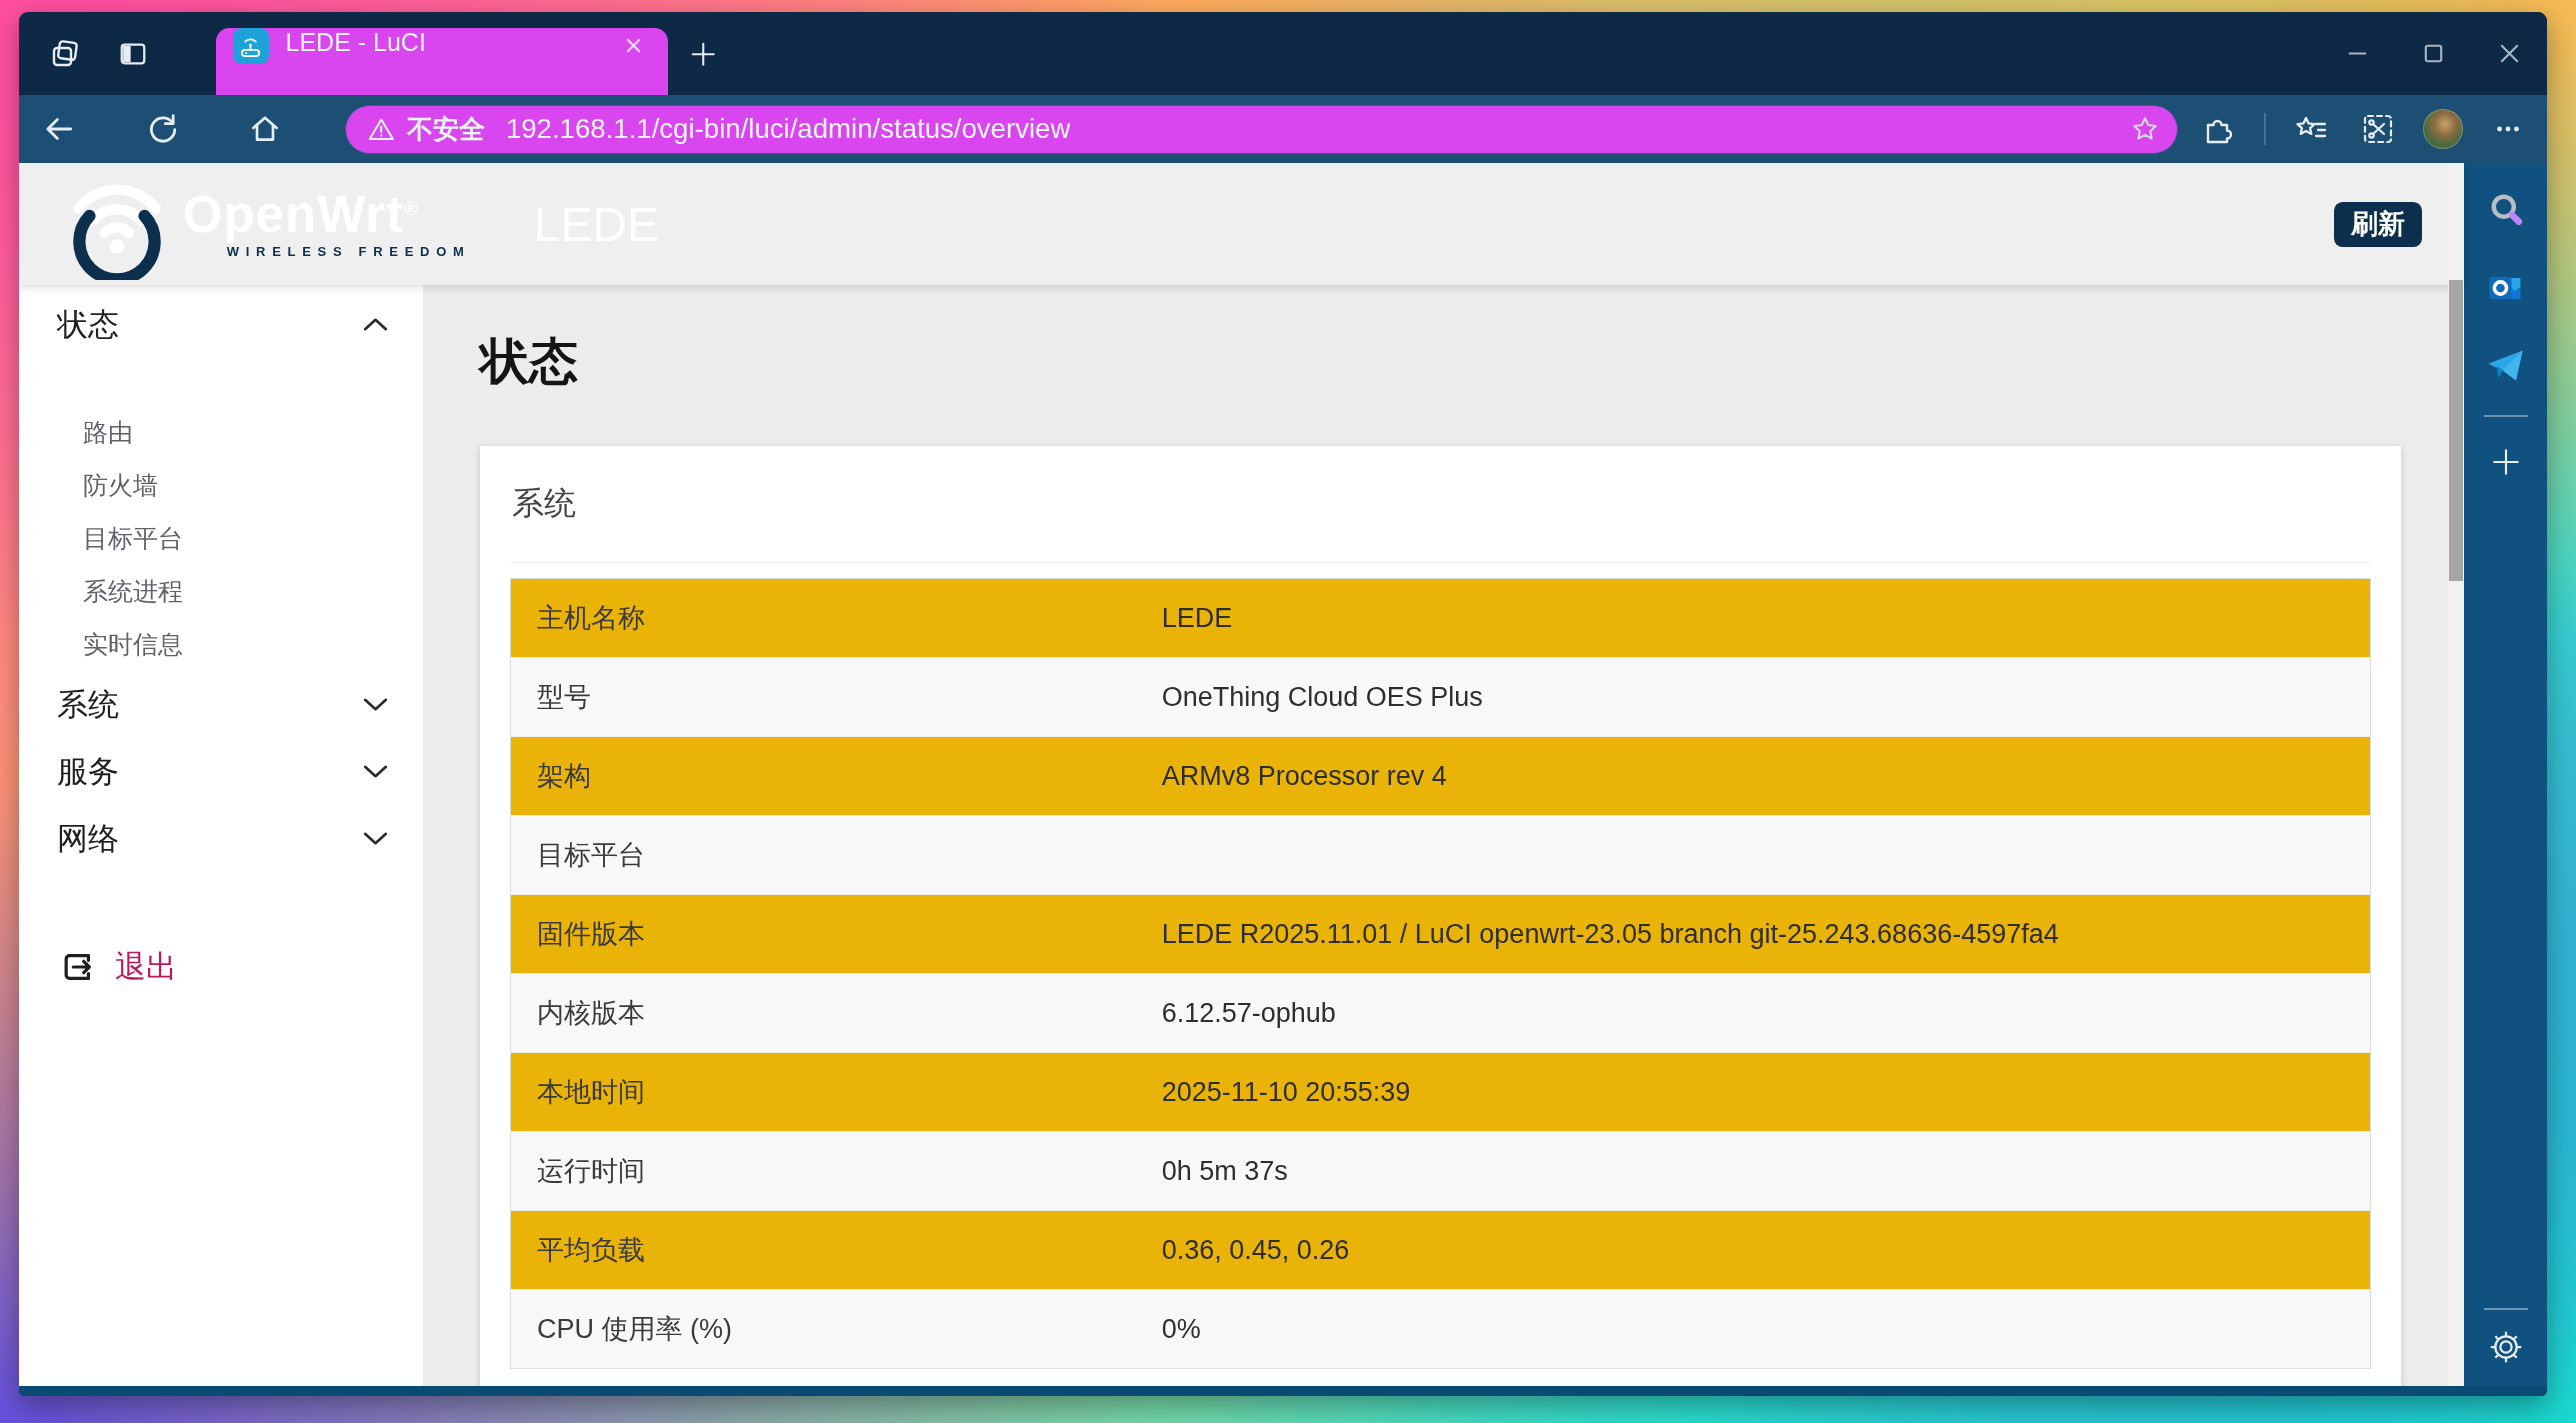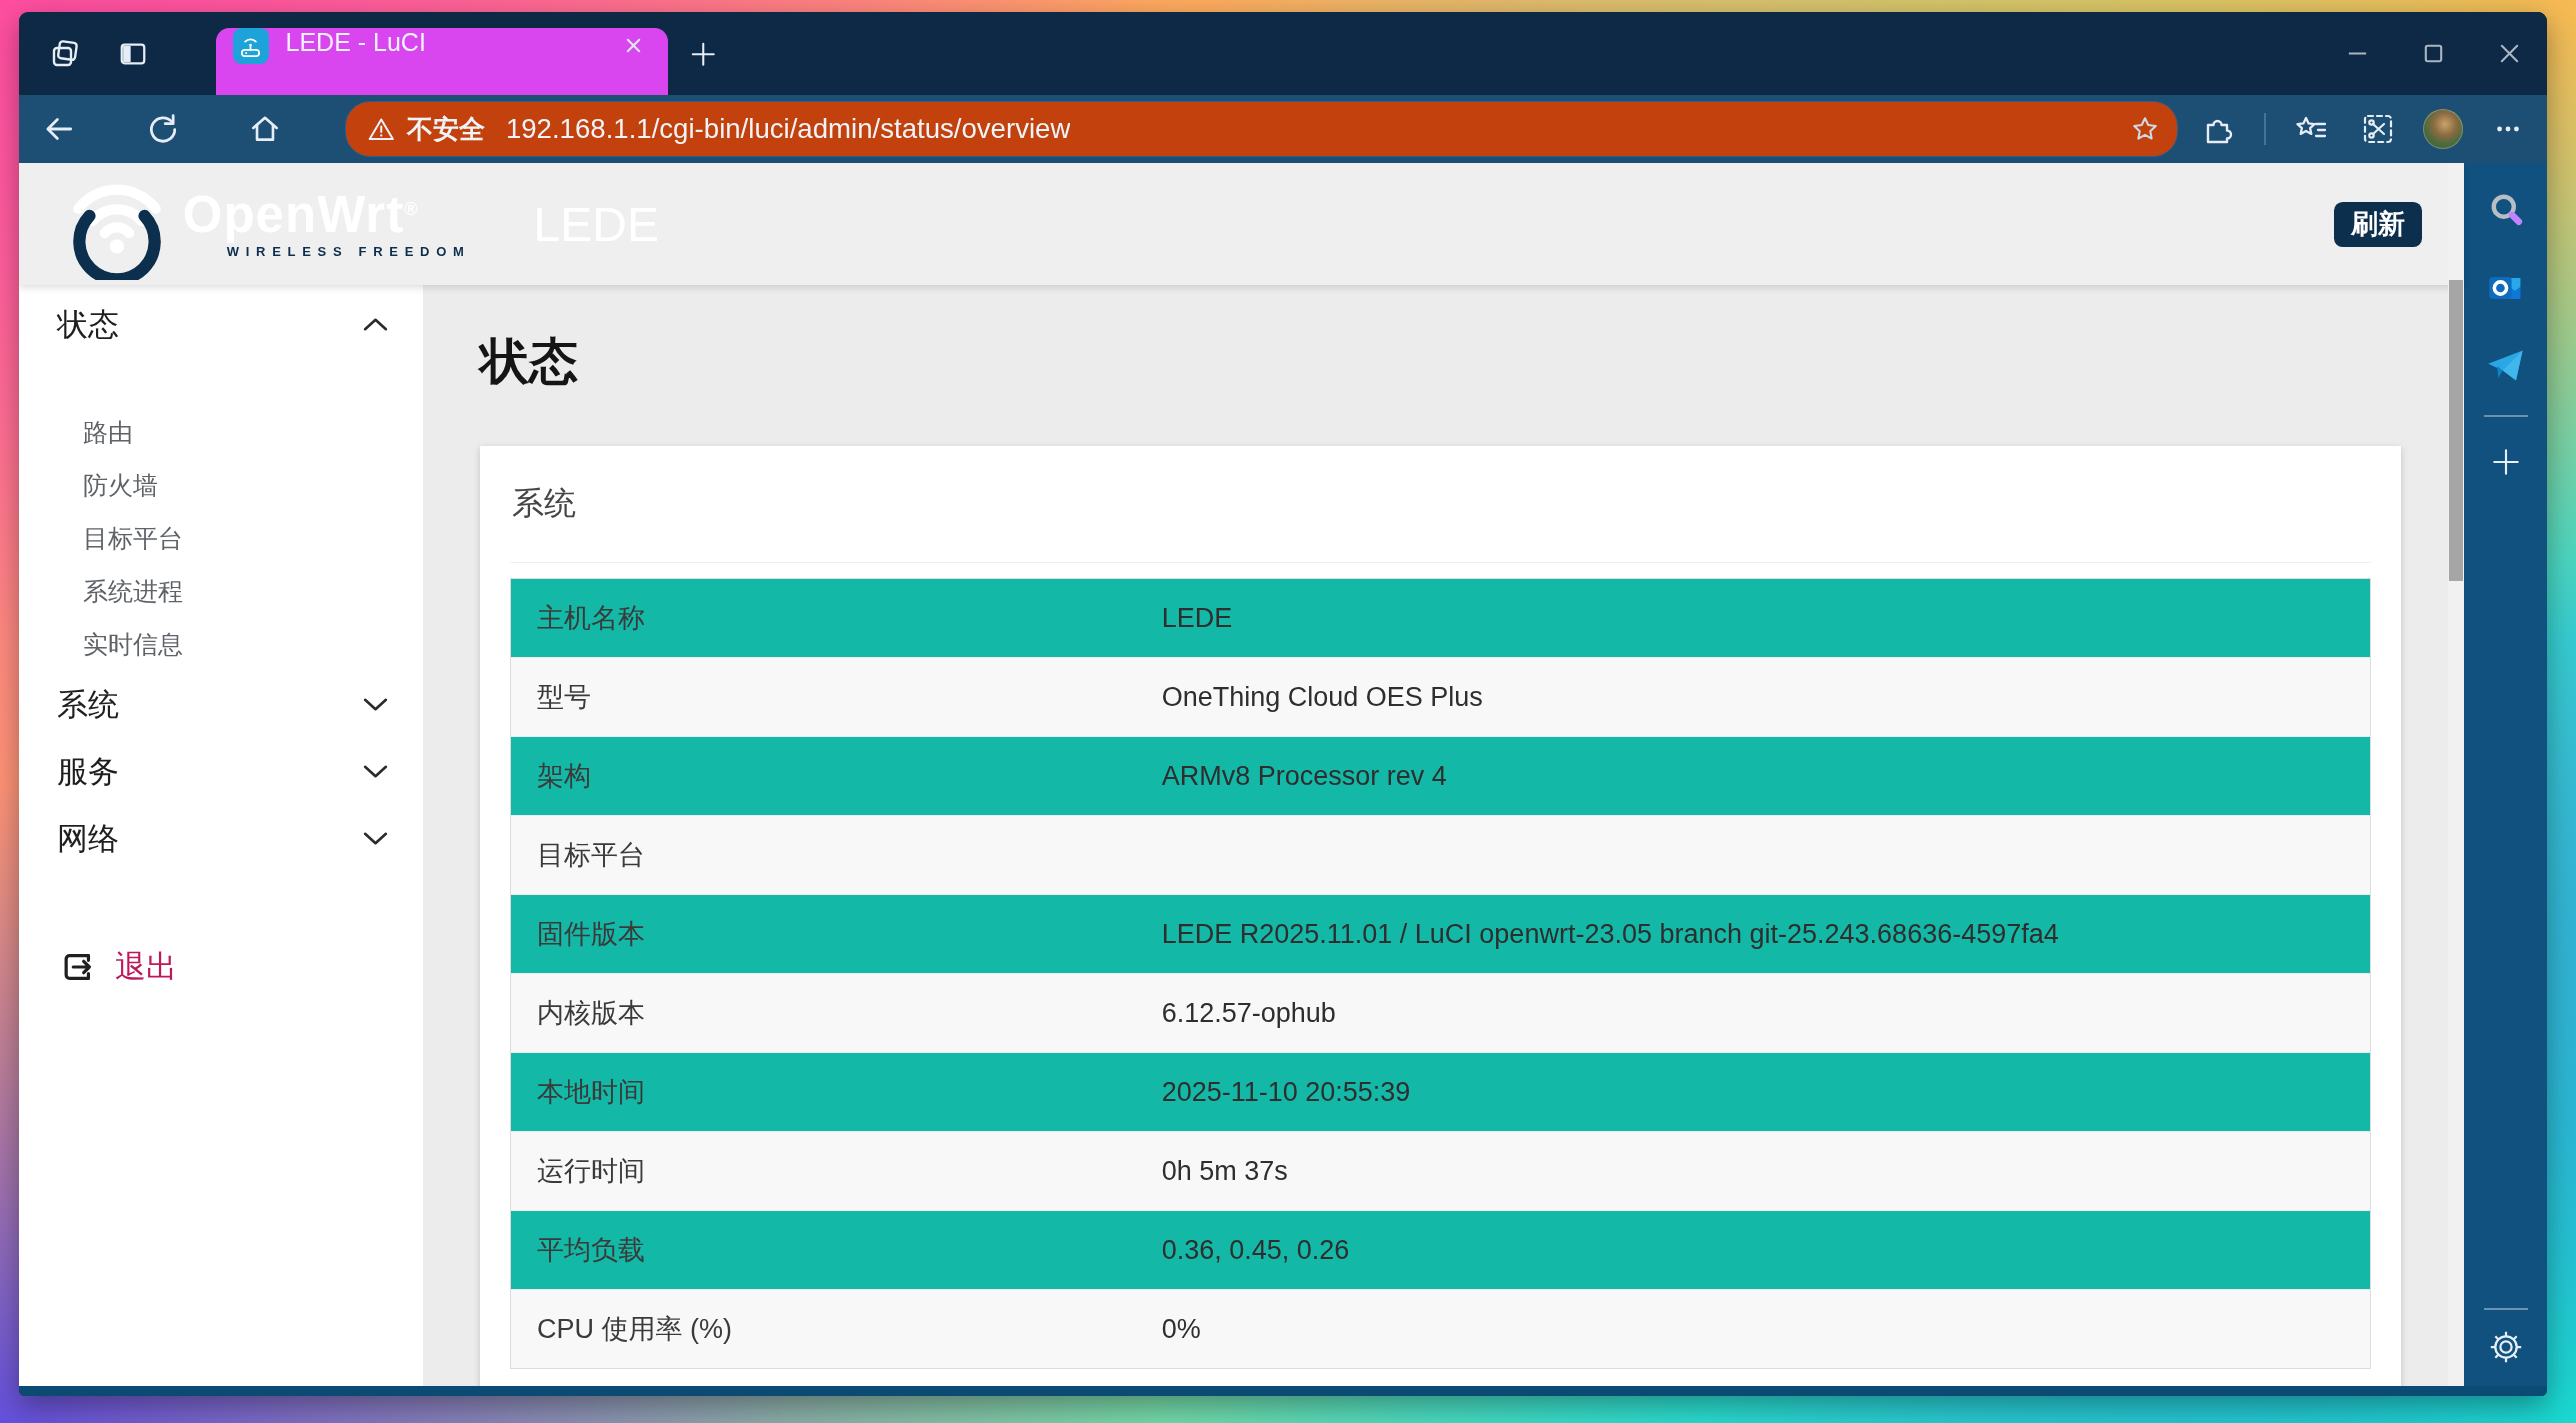--- a/index.html
+++ b/index.html
@@ -25,21 +25,21 @@
   .tab-title{flex:1;margin-left:17px;font-size:25px;color:#eef4fa;white-space:nowrap;overflow:hidden;}
   .tab-close{width:34px;height:34px;display:flex;align-items:center;justify-content:center;cursor:pointer;}
   .newtab{width:42px;height:42px;margin-left:15px;display:flex;align-items:center;justify-content:center;cursor:pointer;}
   .win-controls{margin-left:auto;display:flex;height:100%;}
   .win-btn{width:76px;height:100%;display:flex;align-items:center;justify-content:center;cursor:pointer;}
 
   
   .toolbar{height:68px;background:#1d4e74;display:flex;align-items:center;flex:none;padding:0 17px;}
   .nav-btn{width:46px;height:46px;margin-right:57px;display:flex;align-items:center;justify-content:center;cursor:pointer;flex:none;}
   .nav-btn:last-of-type{margin-right:0;}
-  .pill{flex:1;height:56px;border-radius:25px;background:#c2410c;border:1.9px solid #2f5f88;
+  .pill{flex:1;height:49px;border-radius:25px;background:#d946ef;border:1.9px solid #2f5f88;
     display:flex;align-items:center;padding:0 17px 0 21px;margin:0 19px 0 0;box-sizing:border-box;min-width:0;cursor:text;}
   .sec-label{font-size:26px;font-weight:bold;color:#eef3f8;margin:0 21px 0 11.4px;white-space:nowrap;}
   .url{font-size:27.6px;color:#f0f4f8;white-space:nowrap;overflow:hidden;}
   .pill-spacer{flex:1;}
   .tool-right{display:flex;align-items:center;flex:none;}
   .tr-btn{width:44px;height:44px;margin-left:23px;display:flex;align-items:center;justify-content:center;cursor:pointer;}
   .tb-divider{width:1.9px;height:32px;background:#45719a;margin-left:23px;}
   .avatar{width:40px;height:40px;border-radius:50%;margin-left:23px;cursor:pointer;
     background:radial-gradient(circle at 55% 38%, #c9a36a 0%, #8a6b42 34%, #4d6b3c 60%, #2f5a46 100%);
     box-shadow:inset 0 0 0 1px rgba(255,255,255,.25);}
@@ -71,21 +71,21 @@
   .logout-row{margin-top:68px;height:53px;display:flex;align-items:center;padding-left:41px;cursor:pointer;}
   .logout-label{font-size:31px;color:#be185d;margin-left:19px;}
 
   .luci-content{flex:1;padding:0 63px 0 57px;min-width:0;overflow:hidden;}
   .page-title{margin:44px 0 0;font-size:49px;font-weight:600;color:#151515;}
   .card{margin-top:51px;background:#ffffff;box-shadow:0 1.9px 6.7px rgba(0,0,0,.18);
     padding:30px 30px 27px;box-sizing:border-box;}
   .section-title{font-size:32px;font-weight:400;color:#454545;margin:5.7px 0 0 1.9px;}
   .card-hr{border:none;border-top:1.9px solid #f0f0f0;margin:36px 0 0;}
   .sys-table{margin-top:15px;border:1px solid #dcdcdc;}
-  .trow{display:flex;align-items:center;min-height:78px;border-top:1.9px solid #ececec;background:#14b8a6;}
+  .trow{display:flex;align-items:center;min-height:78px;border-top:1.9px solid #ececec;background:#eab308;}
   .trow:first-child{border-top:none;}
   .trow:nth-child(even){background:#f8f8f8;}
   .tlabel{width:35%;flex:none;padding-left:26px;font-size:27px;color:#3a3a3a;box-sizing:border-box;}
   .tvalue{flex:1;font-size:27px;color:#2e2e2e;padding-right:19px;}
 
   
   .scrollbar{position:absolute;top:0;right:0;bottom:0;width:16px;background:#f1f1f1;z-index:3;}
   .scroll-thumb{position:absolute;top:117px;left:1px;width:14.3px;height:301px;background:#a6a6a6;cursor:pointer;}
 
   

